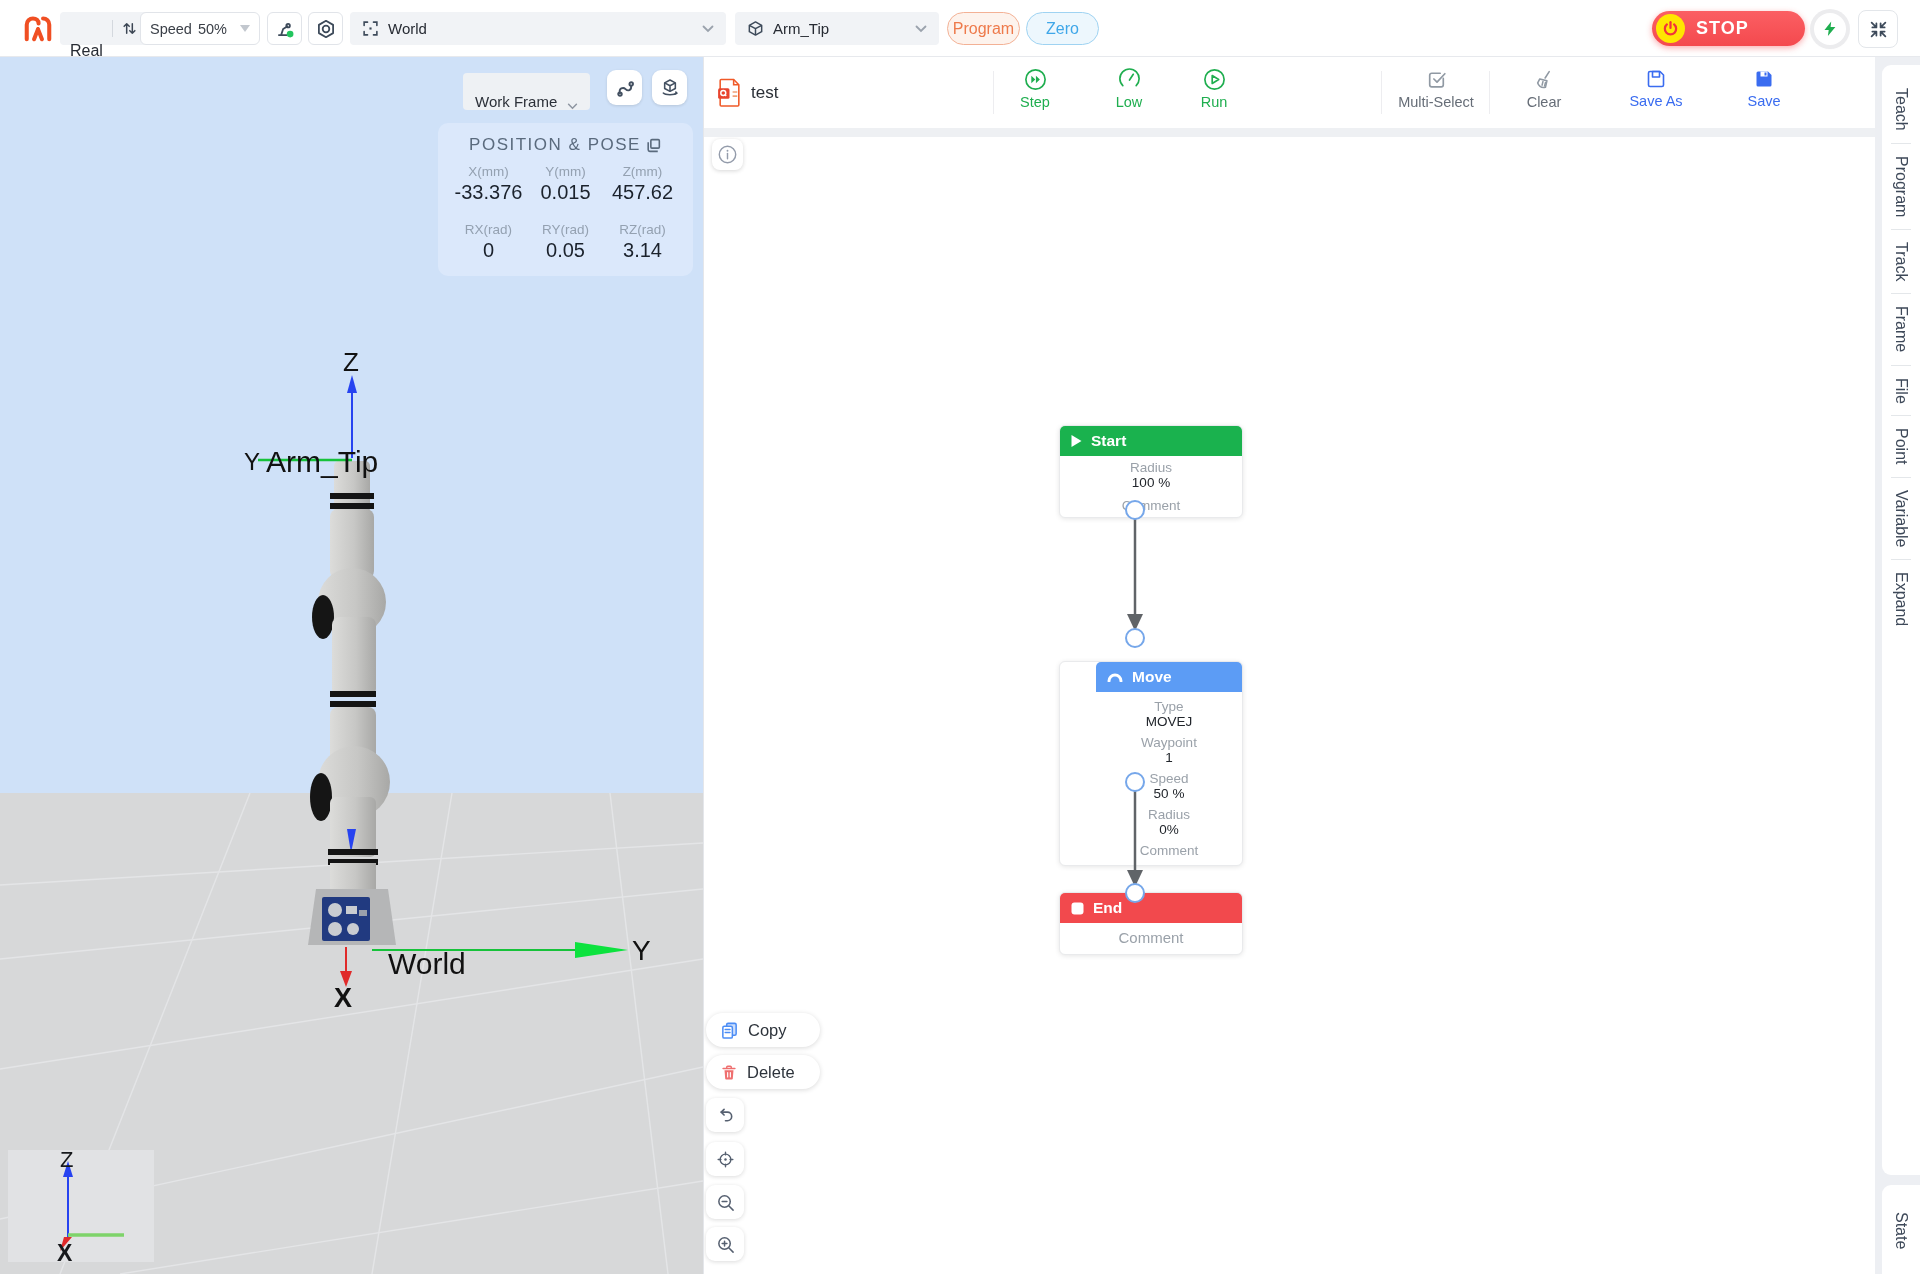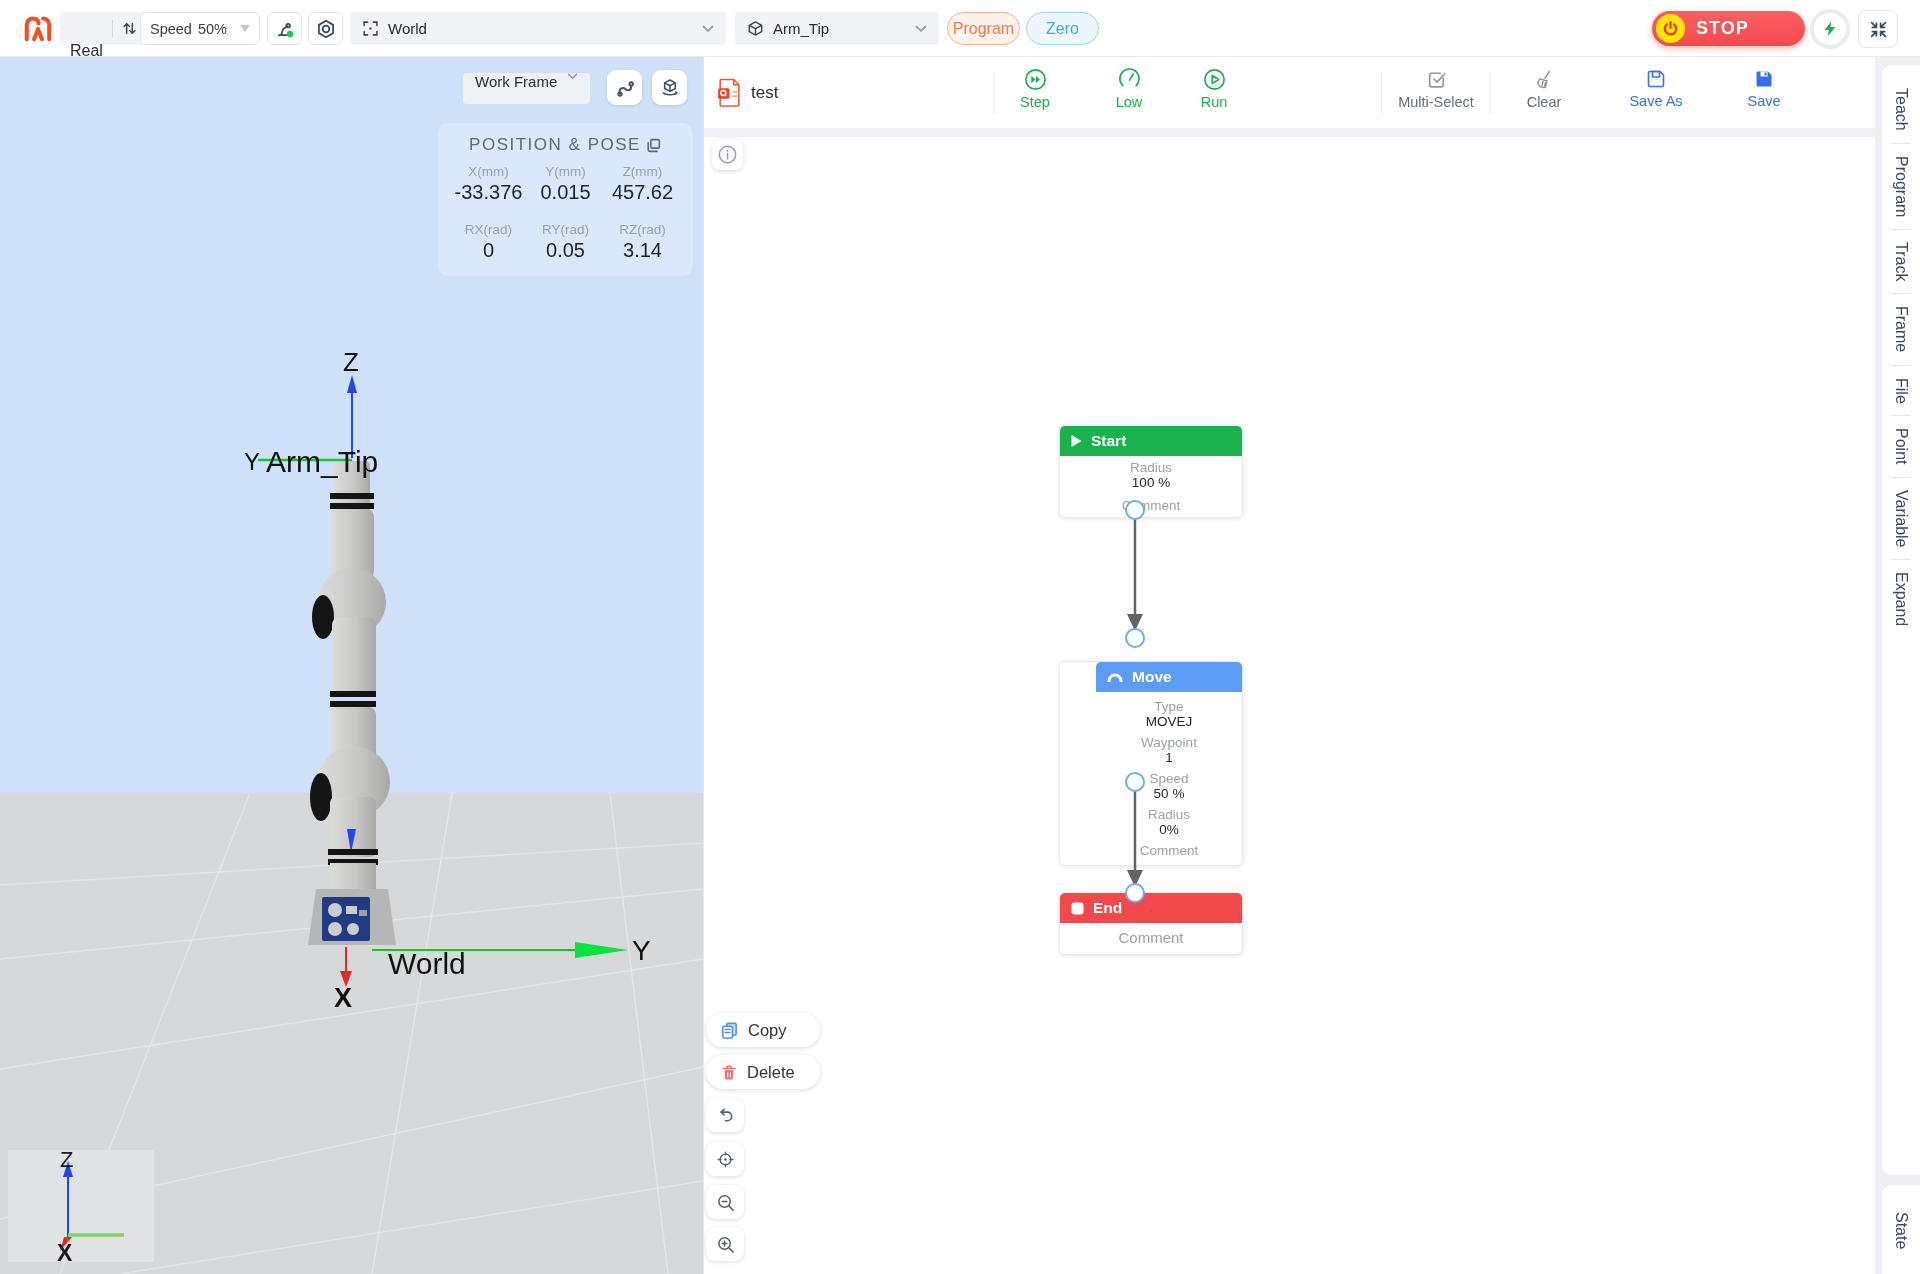--- a/index.html
+++ b/index.html
@@ -25,21 +25,21 @@
   .stop-btn .lbl{color:#fff;font-size:18px;font-weight:bold;letter-spacing:1px;}
   .bolt-btn{left:1814px;top:13px;width:32px;height:32px;border-radius:50%;background:#fff;box-shadow:0 0 0 4px #ececee,0 1px 4px rgba(0,0,0,.18);justify-content:center;cursor:pointer;}
   .collapse-btn{left:1858px;top:10px;width:40px;height:38px;background:#fff;border:1px solid #e3e6ea;border-radius:8px;justify-content:center;cursor:pointer;color:#3d4a5a;}
   
   .viewport{position:absolute;left:0;top:57px;width:703px;height:1217px;background:var(--sky,#cfe1f8);overflow:hidden;}
   .scene{position:absolute;left:0;top:0;}
   .toast{position:absolute;left:7px;top:13px;width:230px;height:77px;background:#fff;border-radius:10px;box-shadow:0 3px 12px rgba(0,0,0,.13);padding:13px 16px;z-index:5;}
   .toast .trow{display:flex;align-items:center;gap:14px;}
   .toast .t1{font-size:18px;color:#1f2329;letter-spacing:2px;}
   .toast .t2{font-size:14.5px;color:#8b929c;margin:6px 0 0 34px;}
-  .wf-sel{position:absolute;left:463px;top:16px;height:31px;background:#eef1f4;border-radius:4px;display:flex;align-items:flex-start;gap:10px;padding:0 12px;font-size:15px;color:#2b3038;cursor:pointer;z-index:5;}
+  .wf-sel{position:absolute;left:463px;top:16px;height:37px;background:#eef1f4;border-radius:4px;display:flex;align-items:flex-end;gap:10px;padding:0 12px;font-size:15px;color:#2b3038;cursor:pointer;z-index:5;}
   .vp-icon-btn{position:absolute;top:13px;width:35px;height:35px;background:#fff;border-radius:9px;box-shadow:0 1px 3px rgba(0,0,0,.12);display:flex;align-items:center;justify-content:center;color:#435061;cursor:pointer;z-index:5;}
   .pose-panel{position:absolute;left:438px;top:66px;width:255px;height:153px;background:var(--pose-bg,#dbe8fb);border-radius:10px;padding:12px 12px 10px;z-index:4;}
   .pose-title{display:flex;align-items:center;justify-content:center;gap:4px;font-size:17px;letter-spacing:1.5px;color:#5a6a7d;}
   .pose-grid{display:grid;grid-template-columns:1fr 1fr 1fr;margin-top:9px;row-gap:18px;}
   .pose-cell{text-align:center;}
   .pose-label{font-size:13.5px;color:#94a1b1;}
   .pose-value{font-size:20px;color:#1b222c;margin-top:2px;}
   
   .rpanel{position:absolute;left:703px;top:57px;width:1172px;height:1217px;background:#fff;border-left:1px solid #e4e6ea;}
   .rheader{position:relative;height:71px;background:#fff;}

